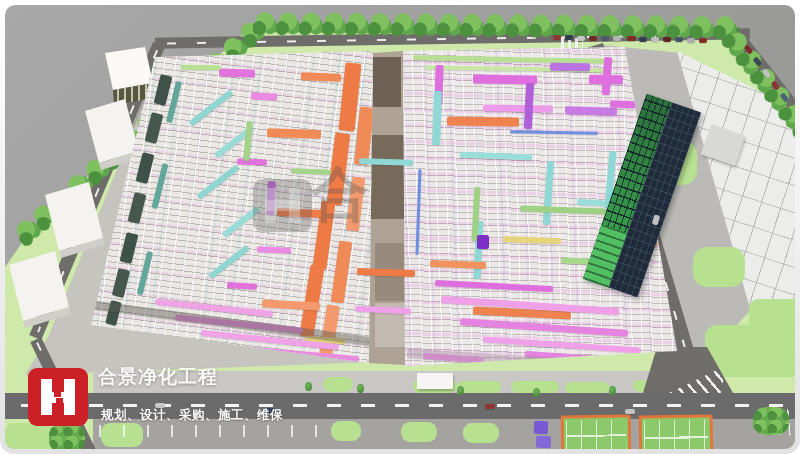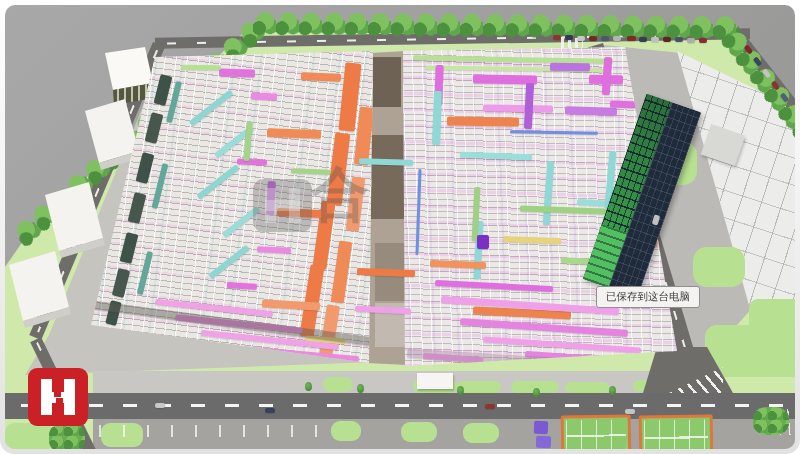--- a/index.html
+++ b/index.html
@@ -303,23 +303,24 @@
 
   <svg class="abs" style="left:248px;top:174px;" width="59" height="53" viewBox="0 0 59 53">
     <rect x="0" y="0" width="59" height="53" rx="10" fill="rgba(82,82,82,0.30)"></rect>
     <rect x="12" y="9" width="11" height="35" fill="rgba(235,235,235,0.35)"></rect>
     <rect x="36" y="9" width="11" height="35" fill="rgba(235,235,235,0.35)"></rect>
     <rect x="12" y="21" width="35" height="11" fill="rgba(235,235,235,0.35)"></rect>
   </svg>
   <div id="wmChar">合</div>
  </div>
 
- <div id="toast">已保存到这台电脑</div>
 
  <svg class="abs" style="left:28px;top:368px;" width="60" height="58" viewBox="0 0 60 58">
    <rect x="0" y="0" width="60" height="58" rx="9" fill="#cb2026"></rect>
    <rect x="13" y="11" width="11" height="36" fill="#ffffff"></rect>
    <rect x="36" y="11" width="11" height="36" fill="#ffffff"></rect>
    <rect x="13" y="24" width="34" height="11" fill="#ffffff"></rect>
    <rect x="26" y="24" width="7" height="5" fill="#cb2026"></rect>
    <rect x="28" y="30" width="7" height="5" fill="#cb2026"></rect>
  </svg>
+ <div id="brandTitle">合景净化工程</div>
+ <div id="brandSvc">规划、设计、采购、施工、维保</div>
 </div>
 
 </body></html>

